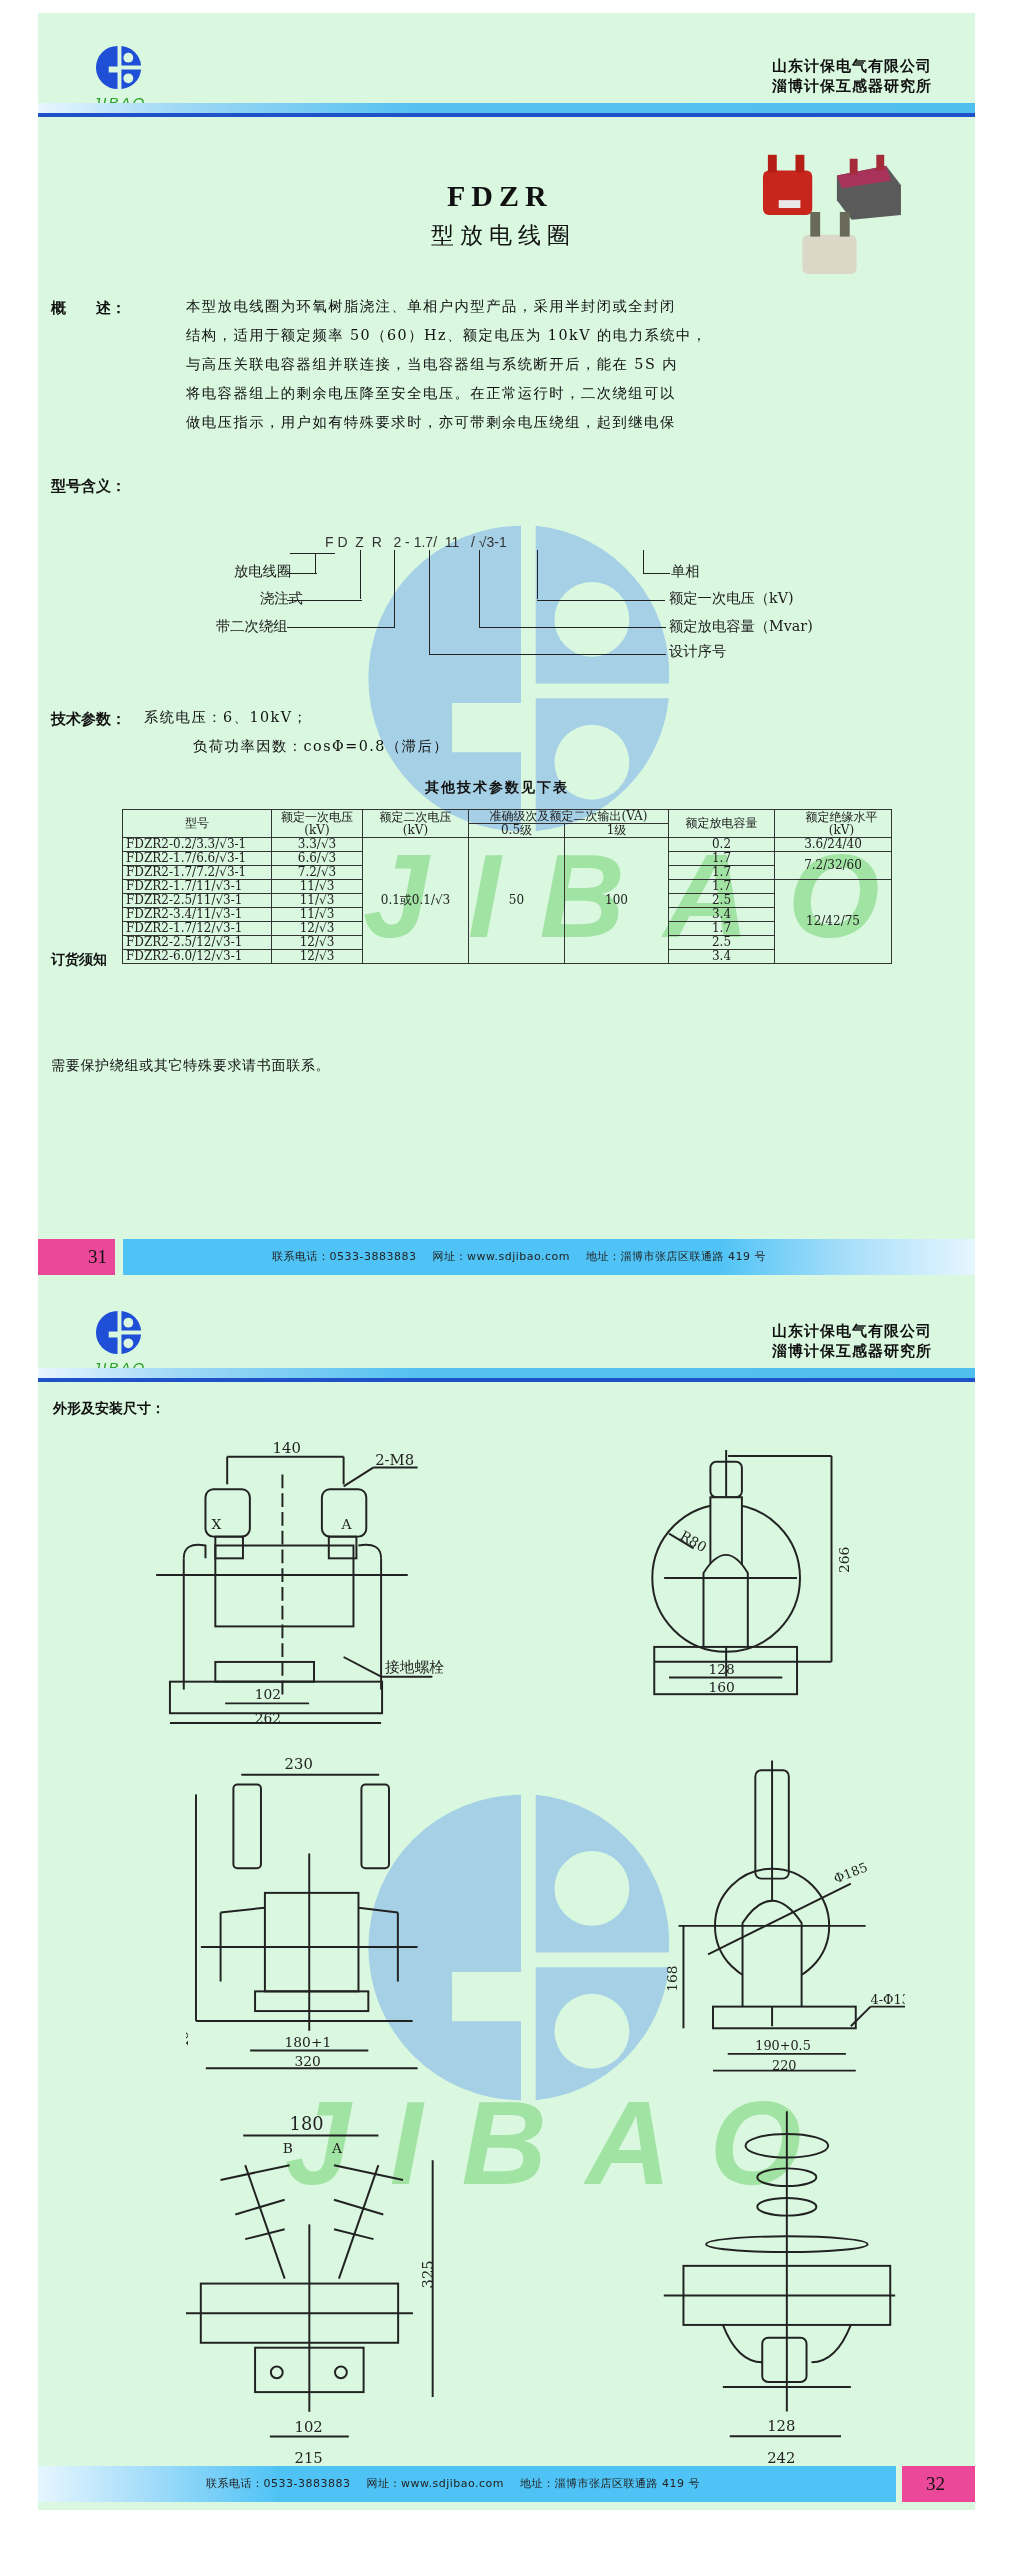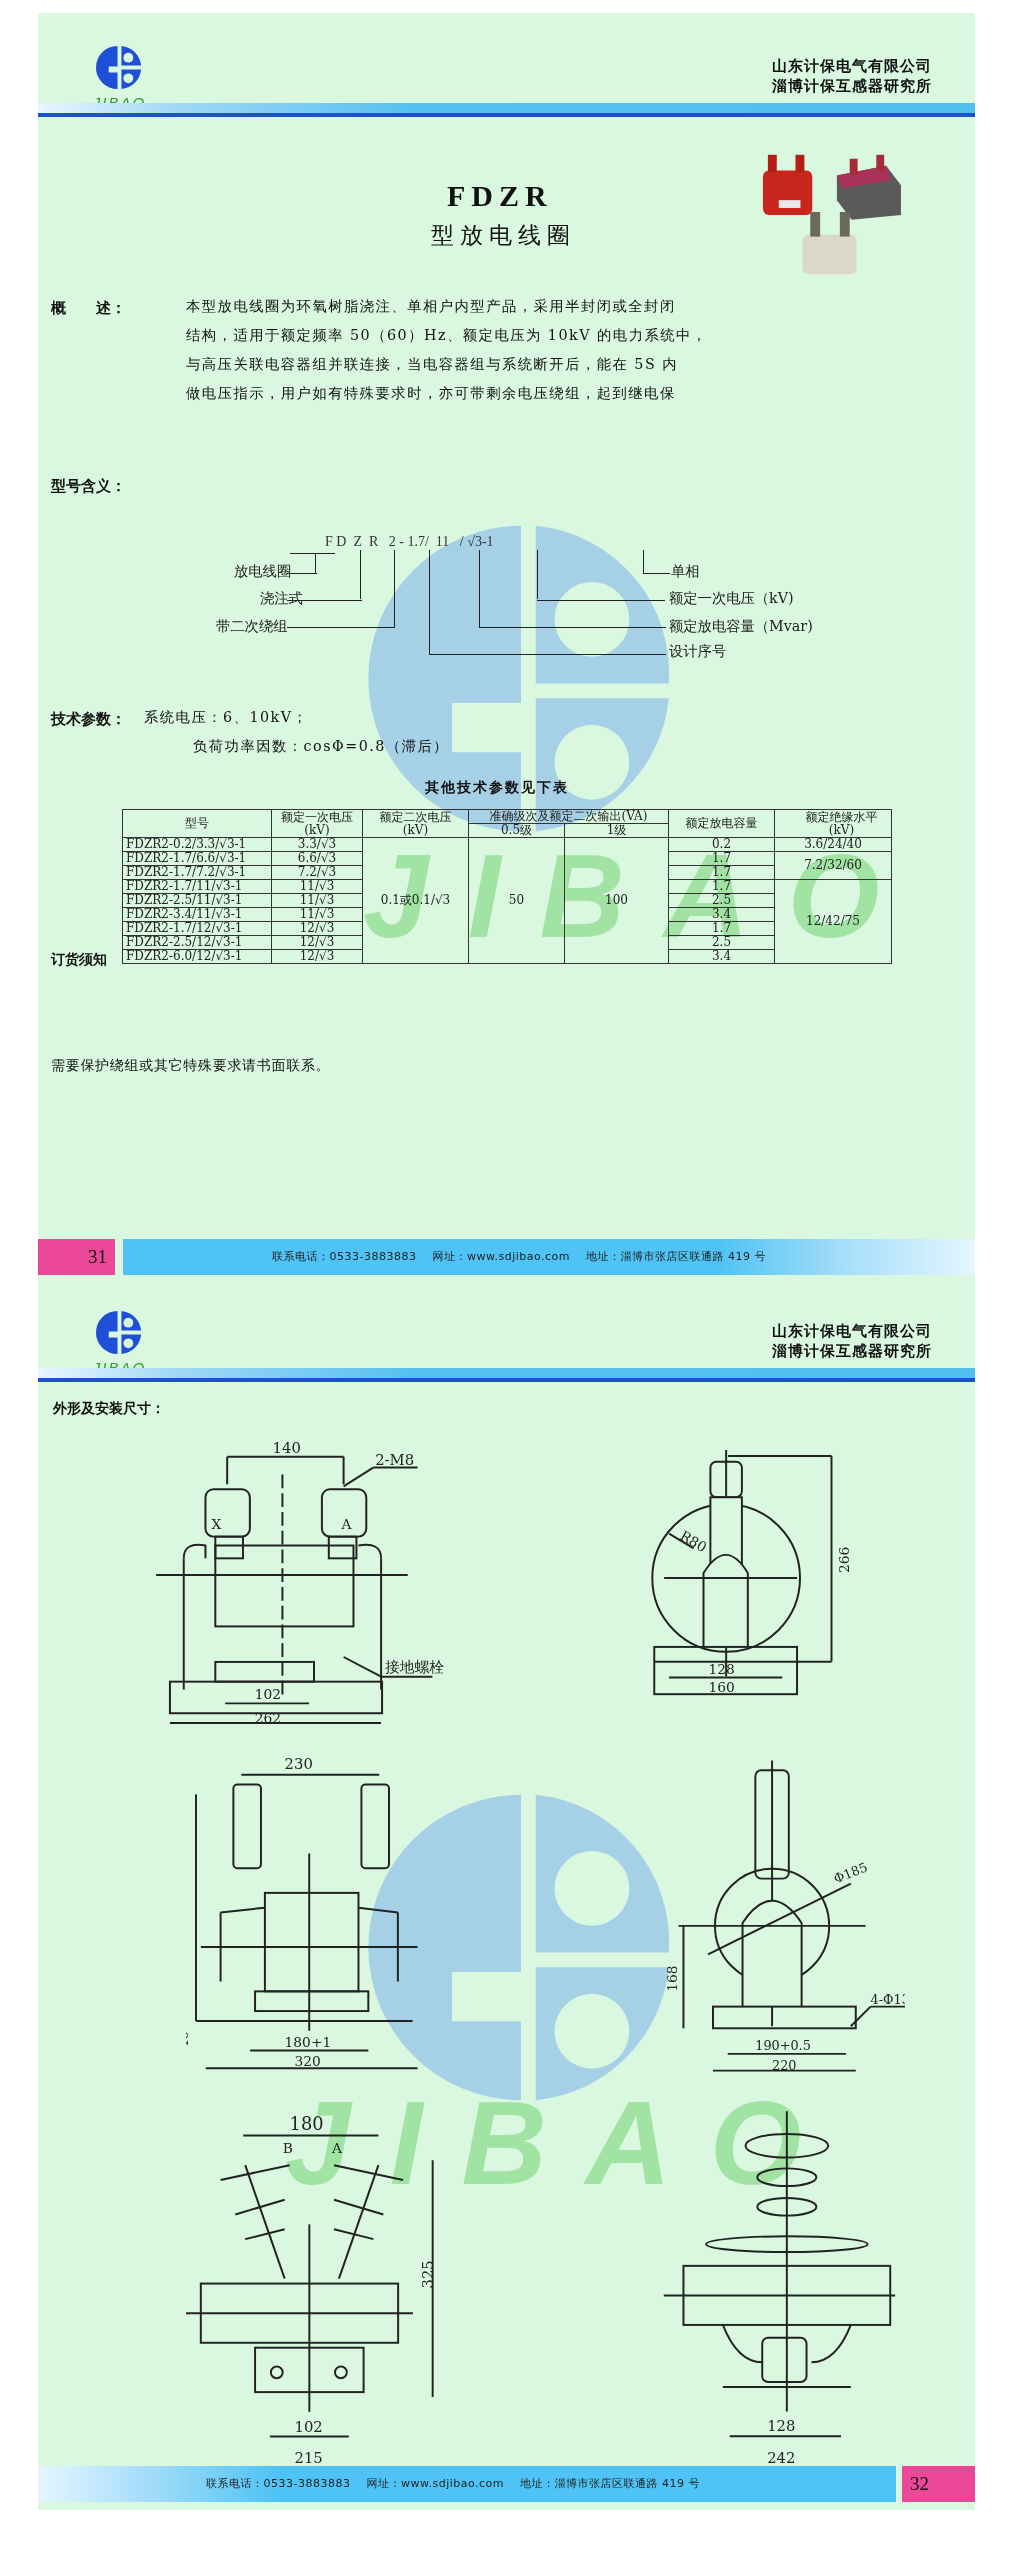--- a/index.html
+++ b/index.html
@@ -30,21 +30,21 @@
   
   .title-main { position:absolute; left:409px; top:166px; font-family:"Liberation Serif",serif;
                 font-weight:bold; font-size:30px; letter-spacing:6px; }
   .title-sub { position:absolute; left:393px; top:207px; font-family:"DejaVu Sans",sans-serif;
                font-size:23px; letter-spacing:6px; }
   .photo { position:absolute; left:705px; top:128px; width:173px; height:138px; }
   .h-label { position:absolute; font-family:"DejaVu Sans",sans-serif; font-weight:bold; font-size:15px; }
   .para { position:absolute; font-size:14.3px; line-height:29px; letter-spacing:1.5px; }
   .para p { margin:0; }
 
-  .code-row { position:absolute; left:330px; top:521px; font-family:Liberation Serif, serif;
+  .code-row { position:absolute; left:330px; top:521px; font-family:Liberation Sans, sans-serif;
               font-size:14px; color:#333; white-space:pre; }
   .lbl { position:absolute; font-size:14.3px; color:#222; white-space:nowrap; }
   .ln { position:absolute; background:#222; }
 
   table.spec { position:absolute; left:84px; top:796px; border-collapse:collapse;
                font-size:12px; line-height:13px; color:#222; }
   table.spec td { border:1px solid #333; text-align:center; padding:0 3px; }
   table.spec td.model { text-align:left; }
   .tbl-title { position:absolute; left:387px; top:766px; font-family:"DejaVu Sans",sans-serif;
                font-weight:bold; font-size:14px; letter-spacing:2px; }
@@ -108,20 +108,21 @@
     <rect x="60" y="95" width="55" height="40" rx="6" fill="#dcd8c8"></rect>
     <rect x="68" y="72" width="10" height="25" fill="#6a6a5a"></rect>
     <rect x="98" y="72" width="10" height="25" fill="#6a6a5a"></rect>
   </svg>
 
   <div class="h-label" style="left:13px;top:286px;">概　　述：</div>
   <div class="para" style="left:148px;top:279px;width:592px;">
     <p>本型放电线圈为环氧树脂浇注、单相户内型产品，采用半封闭或全封闭</p>
     <p>结构，适用于额定频率 50（60）Hz、额定电压为 10kV 的电力系统中，</p>
     <p>与高压关联电容器组并联连接，当电容器组与系统断开后，能在 5S 内</p>
+    <p>将电容器组上的剩余电压降至安全电压。在正常运行时，二次绕组可以</p>
     <p>做电压指示，用户如有特殊要求时，亦可带剩余电压绕组，起到继电保</p>
   </div>
 
   <div class="h-label" style="left:13px;top:464px;">型号含义：</div>
 
   <div class="code-row" style="left:287px;top:521px;">F D  Z  R   2 - 1.7/  11   / √3-1</div>
   <div class="lbl" style="left:196px;top:549px;">放电线圈</div>
   <div class="lbl" style="left:222px;top:576px;">浇注式</div>
   <div class="lbl" style="left:178px;top:604px;">带二次绕组</div>
   <div class="lbl" style="left:633px;top:549px;">单相</div>
@@ -386,16 +387,16 @@
     <line x1="75" y1="295" x2="205" y2="295"></line>
     <line x1="82" y1="345" x2="195" y2="345"></line>
     <text x="120" y="340" font-size="15" stroke="none">128</text>
     <line x1="35" y1="377" x2="240" y2="377"></line>
     <text x="120" y="372" font-size="15" stroke="none">242</text>
   </svg>
 
   <div class="ftr" style="top:1179px;">
     <div class="bar" style="left:0;width:858px;background:linear-gradient(90deg,#e6f6ff 0%,#a8defa 12%,#4fc3f5 28%,#4fc3f5 100%);"></div>
     <div class="txt" style="left:168px;">联系电话：0533-3883883    网址：www.sdjibao.com    地址：淄博市张店区联通路 419 号</div>
-    <div class="num" style="left:864px;width:87px;padding-left:8px;box-sizing:border-box;">32</div>
+    <div class="num" style="left:864px;width:87px;padding-left:24px;box-sizing:border-box;">32</div>
   </div>
 </div>
 
 
 </body></html>

